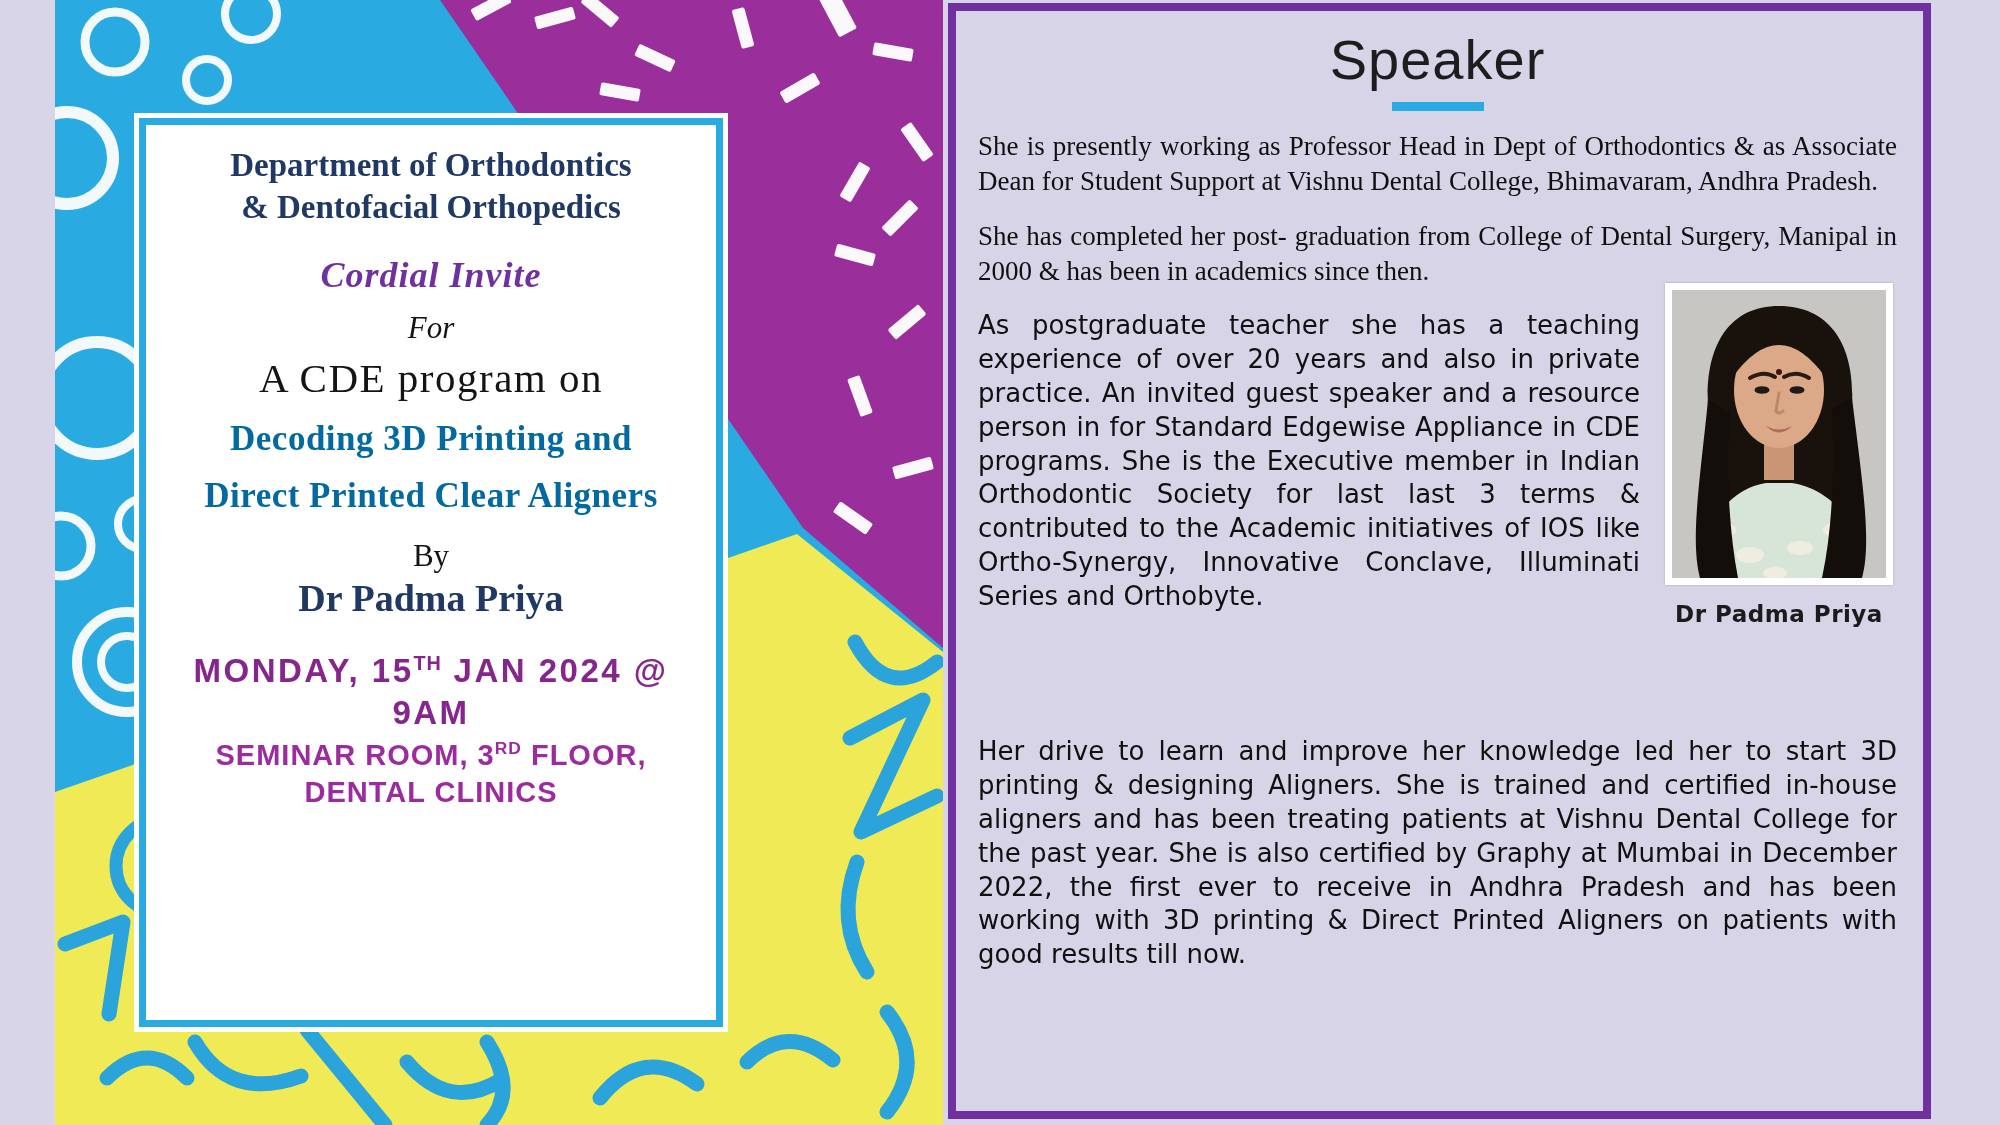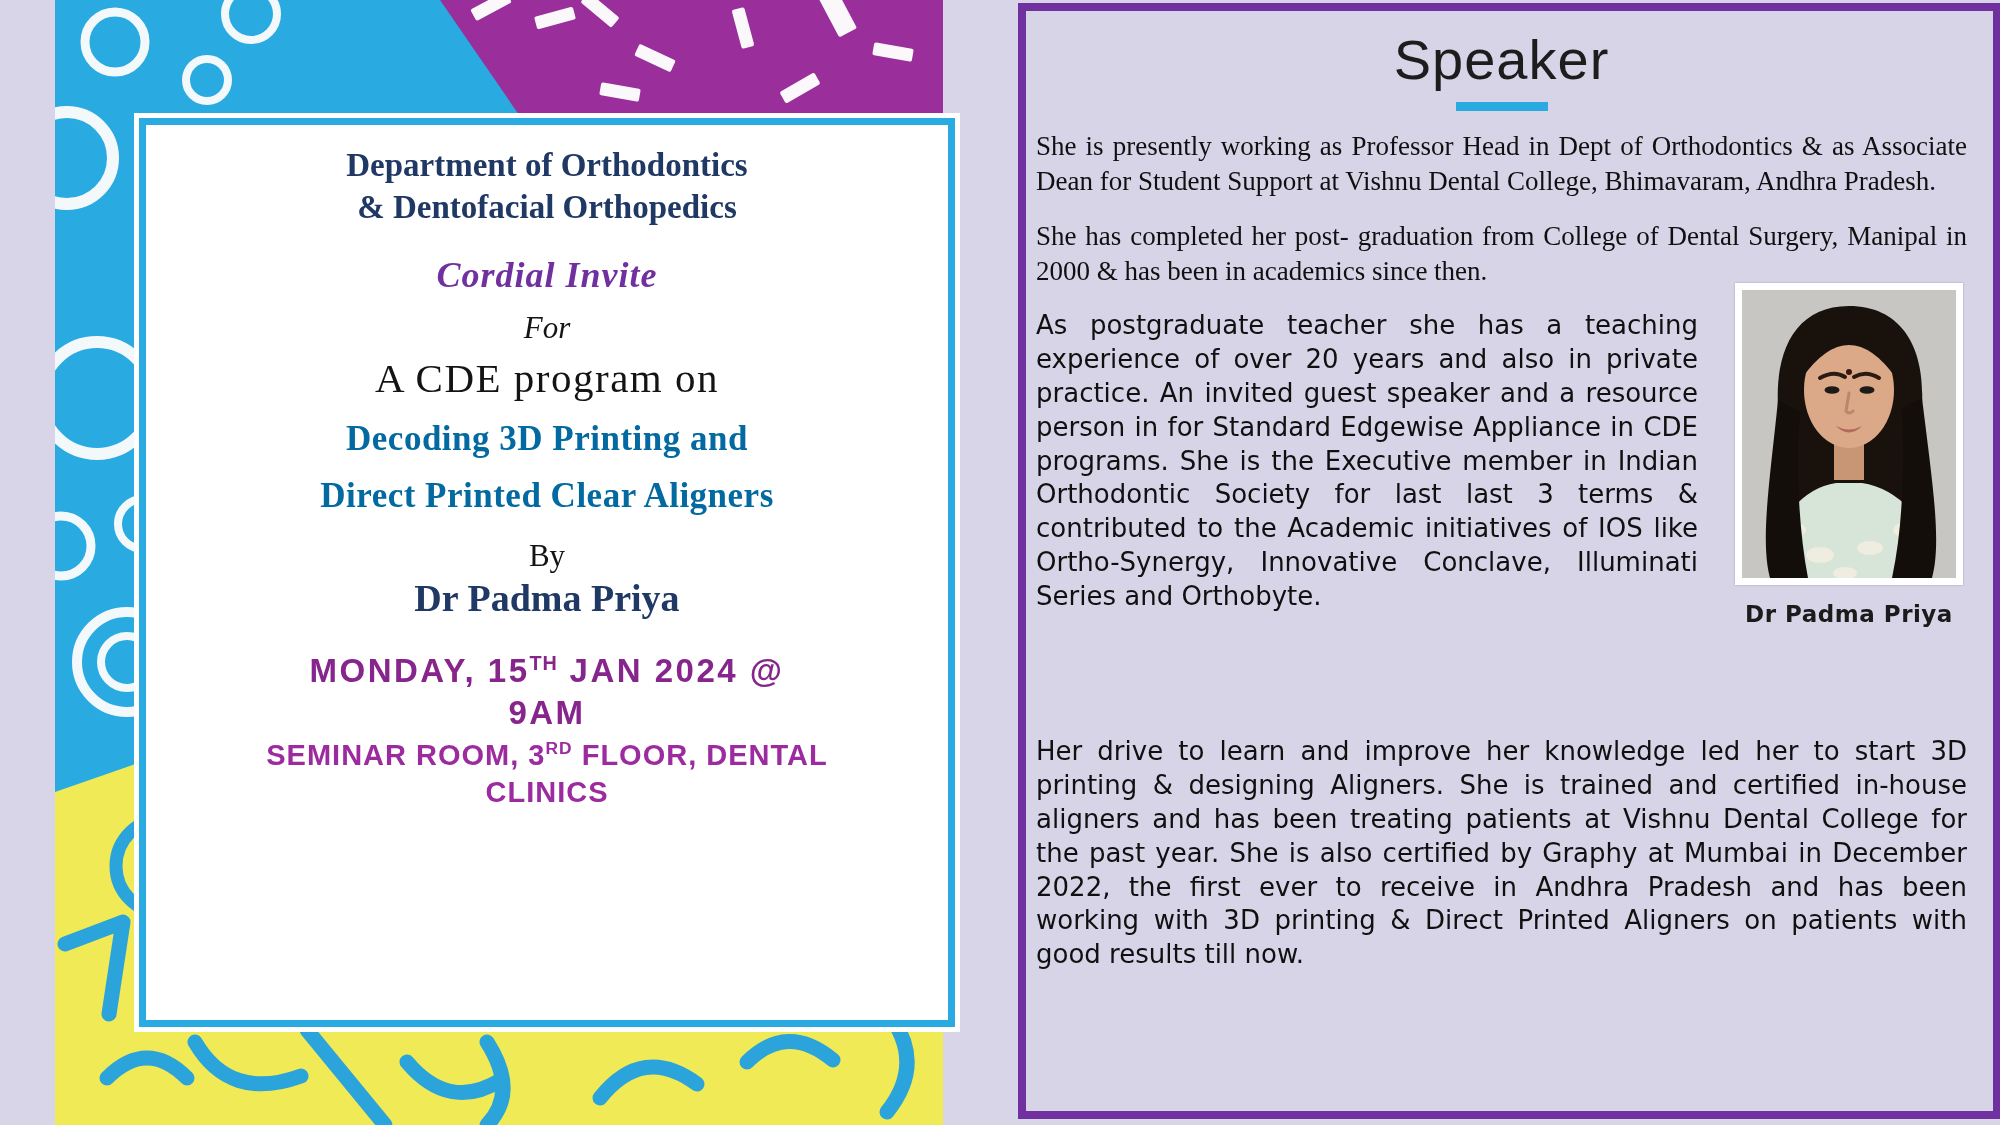--- a/index.html
+++ b/index.html
@@ -2,44 +2,44 @@
 <html><head>
 <meta charset="utf-8">
 <style>
   html,body{margin:0;padding:0;background:#D9D5E9;}
   .stage{position:relative;width:2000px;height:1125px;overflow:hidden;
          background:#D9D5E9;font-family:"Liberation Sans",sans-serif;}
 
   
   .poster{position:absolute;left:55px;top:0;width:888px;height:1125px;}
   .poster-bg{position:absolute;left:0;top:0;width:100%;height:100%;display:block;}
-  .card{position:absolute;left:84px;top:118px;width:816px;height:909px;
+  .card{position:absolute;left:84px;top:118px;width:584px;height:909px;
         box-sizing:border-box;background:#ffffff;border:7px solid #29ABE2;
         box-shadow:0 0 0 5px #ffffff;
         display:flex;flex-direction:column;align-items:center;text-align:center;
         padding:20px 10px;font-family:"Liberation Serif",serif;}
   .dept{color:#1F3864;font-weight:bold;font-size:33px;line-height:1.26;}
   .mcods{color:#C00000;font-weight:bold;font-size:38px;margin-top:4px;}
   .cordial{color:#7030A0;font-weight:bold;font-style:italic;font-size:36px;margin-top:26px;letter-spacing:1px;}
   .for-label{color:#141414;font-size:31px;margin-top:14px;font-style:italic;}
   .cde{color:#141414;font-size:41px;margin-top:8px;letter-spacing:1.5px;}
   .topic{color:#0369a1;font-weight:bold;font-size:35px;margin-top:17px;letter-spacing:0.5px;}
   .by-label{color:#141414;font-size:31px;margin-top:22px;}
   .speaker-name{color:#1F3864;font-weight:bold;font-size:38px;margin-top:2px;}
   .dateline{color:#86258C;font-family:"Liberation Sans",sans-serif;font-weight:bold;
             font-size:33px;letter-spacing:2.5px;margin-top:30px;line-height:1.28;}
   .dateline sup{font-size:60%;vertical-align:super;letter-spacing:1px;}
   .venueline{color:#9B2B9E;font-family:"Liberation Sans",sans-serif;font-weight:bold;
              font-size:29px;letter-spacing:1px;margin-top:2px;line-height:1.28;max-width:620px;}
   .venueline sup{font-size:60%;vertical-align:super;}
 
   
-  .panel{position:absolute;left:1018px;top:3px;width:983px;height:1116px;
+  .panel{position:absolute;left:948px;top:3px;width:983px;height:1116px;
          box-sizing:border-box;border:8px solid #7030A0;background:#D8D4E8;
-         padding:10px 26px 0 10px;}
+         padding:10px 26px 0 22px;}
   .panel h1{margin:6px 0 0;text-align:center;font-weight:400;color:#1d1d1d;
             font-size:56px;letter-spacing:1px;font-family:"Liberation Sans",sans-serif;}
   .title-underline{width:92px;height:9px;background:#29ABE2;margin:10px auto 18px auto;}
   .panel p{margin:0 0 20px 0;text-align:justify;color:#101010;}
   .p-serif{font-family:"Liberation Serif",serif;font-size:27px;line-height:1.3;}
   .p-sans{font-family:"DejaVu Sans","Liberation Sans",sans-serif;font-size:26px;line-height:1.3;}
   .bio-row{position:relative;margin-bottom:6px;min-height:420px;}
   .bio-narrow{width:662px;}
   .photo-fig{position:absolute;right:4px;top:-26px;width:228px;margin:0;}
   .photo-frame{background:#ffffff;padding:7px;box-shadow:0 0 2px rgba(0,0,0,0.25);}

